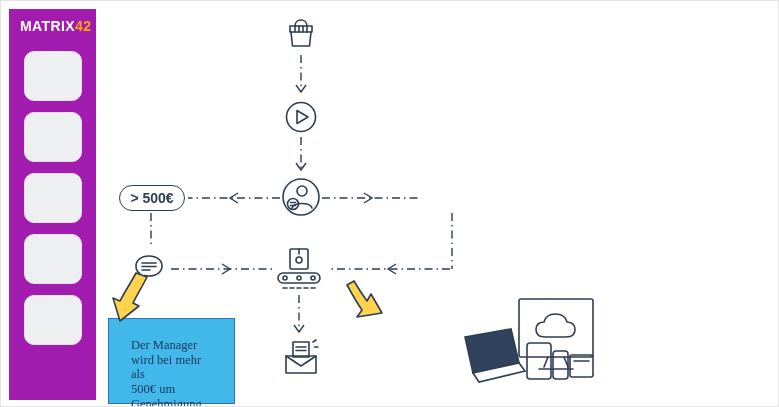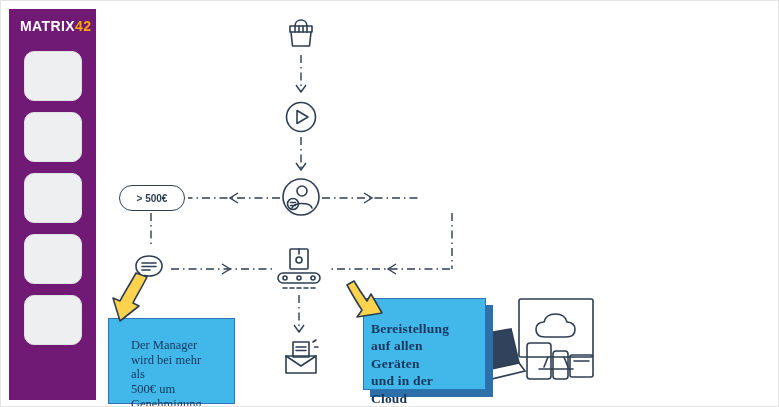--- a/index.html
+++ b/index.html
@@ -1,37 +1,37 @@
 <!DOCTYPE html>
 <html><head>
 <meta charset="utf-8">
 <style>
   html,body{margin:0;padding:0;background:#ffffff;font-family:"Liberation Sans",sans-serif;}
   .stage{position:relative;width:779px;height:407px;background:#ffffff;border:1px solid #e4e4e4;overflow:hidden;box-sizing:border-box;}
 
   
-  .sidebar{position:absolute;left:8px;top:8px;width:87px;height:391px;background:#701a75;z-index:5;}
+  .sidebar{position:absolute;left:8px;top:8px;width:87px;height:391px;background:#a21caf;z-index:5;}
   .logo{padding:9px 0 0 11px;font-size:14px;font-weight:bold;letter-spacing:.4px;color:#ffffff;white-space:nowrap;}
   .logo .accent{color:#f7a800;}
   .nav{margin-top:17px;display:flex;flex-direction:column;align-items:center;gap:11px;}
   .nav-btn{width:56px;height:48px;background:#edeff1;border:1px solid #dfe2e5;border-radius:10px;cursor:pointer;}
 
   
   .layer{position:absolute;left:0;top:0;pointer-events:none;}
   .connectors{z-index:1;}
   .icon{position:absolute;z-index:2;}
   .callout{position:absolute;z-index:3;border:1.5px solid #2e74b5;background:#41b8e9;color:#17365d;
            font-family:"Liberation Serif",serif;white-space:pre-line;box-sizing:border-box;}
   .callout-1{left:107px;top:317px;width:127px;height:86px;font-size:12.5px;line-height:1.18;padding:4px 22px;}
   .callout-2{left:362px;top:297px;width:123px;height:92px;font-size:13.5px;font-weight:bold;line-height:1.3;
              padding:3px 7px;letter-spacing:.2px;box-shadow:7px 7px 0 0 #2d6fa8;}
   .arrows{z-index:4;}
 
   .pill{position:absolute;z-index:2;display:flex;align-items:center;justify-content:center;background:#ffffff;
-        border:1.5px solid #2e3e52;border-radius:13px;font-size:10px;font-weight:bold;color:#2e3e52;box-sizing:border-box;}
+        border:1.5px solid #2e3e52;border-radius:13px;font-size:14px;font-weight:bold;color:#2e3e52;box-sizing:border-box;}
   .pill-left{left:118px;top:184px;width:66px;height:26px;}
   .pill-right{left:420px;top:184px;width:63px;height:26px;}
 
   svg .st{fill:none;stroke:#2e3e52;stroke-width:1.6;stroke-linecap:round;stroke-linejoin:round;}
 </style>
 </head>
 <body>
 
 <div class="stage">
 
@@ -154,27 +154,20 @@
     </svg>
   </div>
 
   <div class="callout callout-1">
     <span>Der Manager
 wird bei mehr als
 500€ um
 Genehmigung
 gebete n</span>
   </div>
-  <div class="callout callout-2">
-    <span>Bereistellung
-auf allen
-Geräten
-und in der
-Cloud</span>
-  </div>
 
   <svg class="layer arrows" width="779" height="407" viewBox="0 0 779 407">
     <g fill="#ffd34d" stroke="#2e3e52" stroke-width="1.6" stroke-linejoin="round">
       <path d="M146,276 C141,286 136,294 132,302 L138,305 L119,320 L112,297 L119,300 C123,292 129,283 135,272 Z"></path>
       <path d="M346,284 C351,293 356,302 361,309 L356,316 L381,312 L370,293 L366,300 C361,293 357,287 353,280 Z"></path>
     </g>
   </svg>
 
 </div>
 

